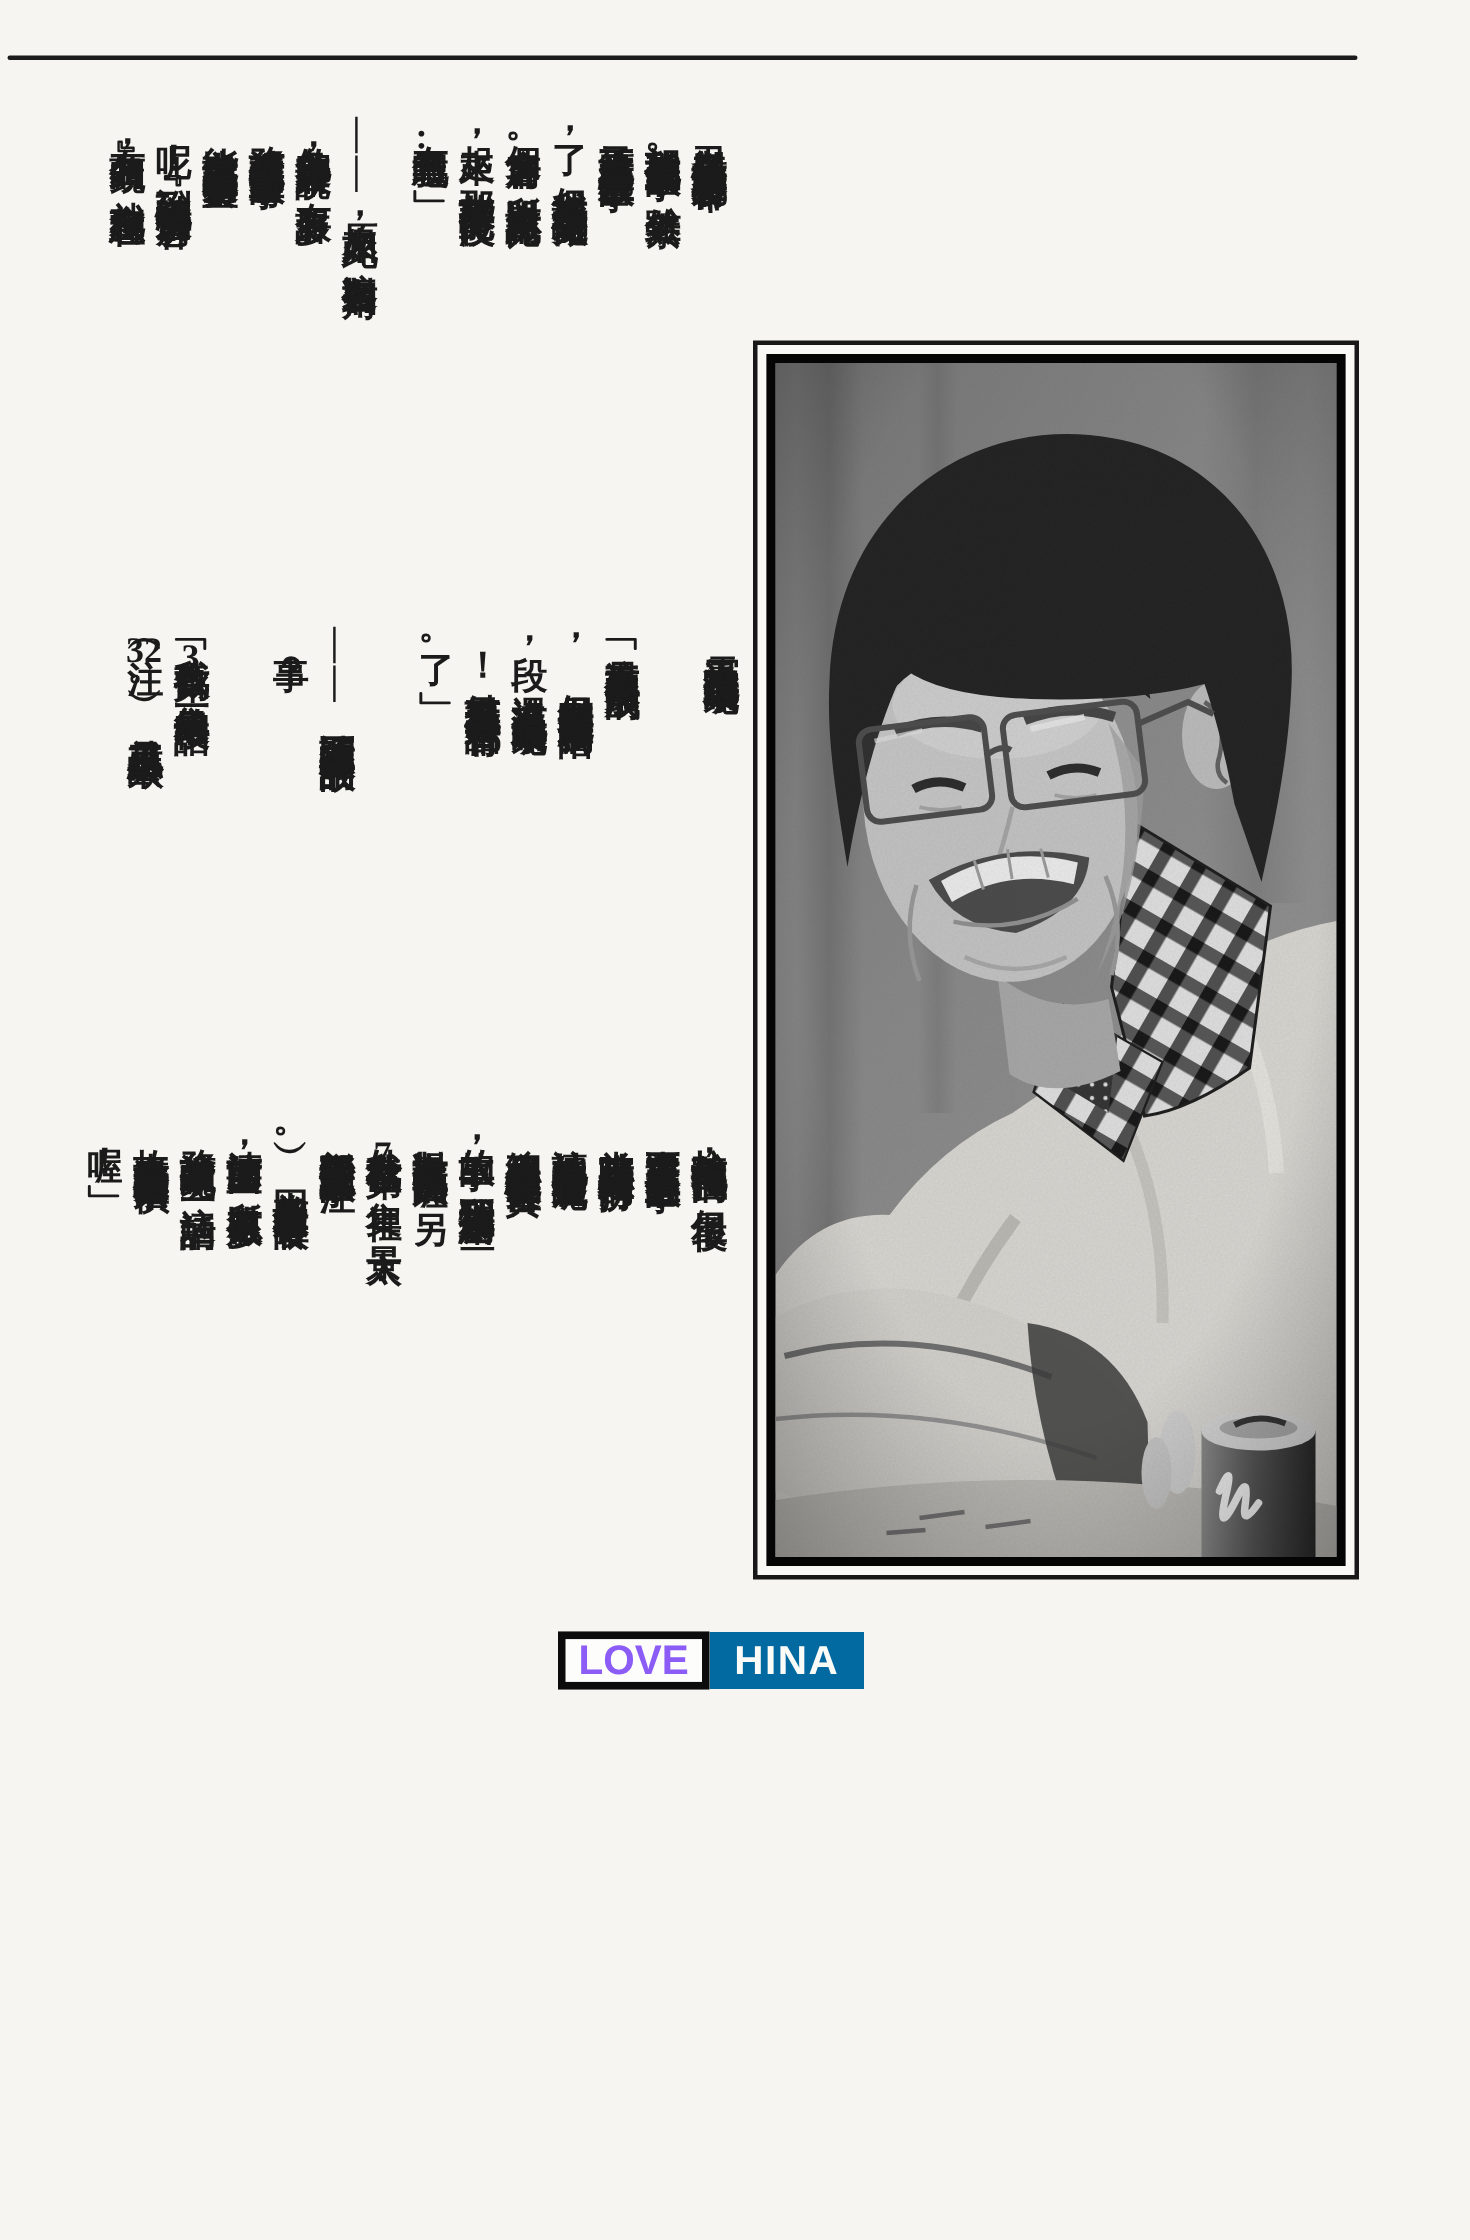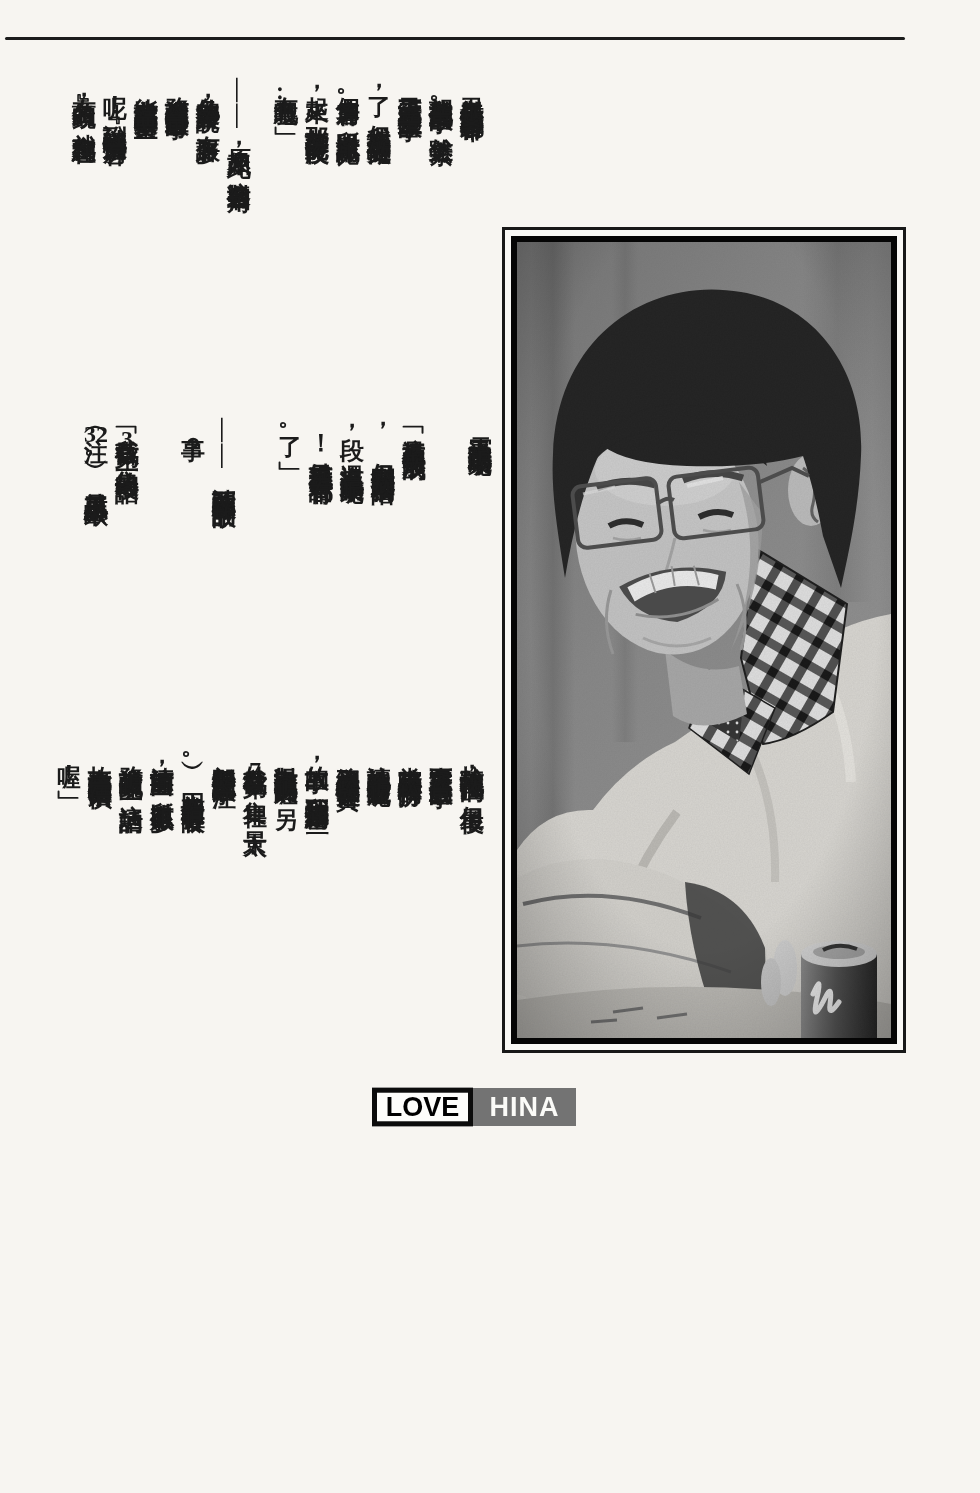--- a/index.html
+++ b/index.html
@@ -38,22 +38,22 @@
   }
   .photo-inner svg{display:block;width:100%;height:100%;}
 
   
   .logo{position:absolute;left:372px;top:1088px;height:38px;display:flex;align-items:stretch;}
   .logo-love,.logo-hina{
     display:flex;align-items:center;justify-content:center;
     font-family:"Liberation Sans","DejaVu Sans",sans-serif;font-weight:bold;
     font-size:27px;letter-spacing:0;box-sizing:border-box;
   }
-  .logo-love{width:101px;background:#fdfdfb;border:5px solid #0c0c0c;color:#000000;transform:scaleY(1.02);}
-  .logo-hina{width:103px;background:#737373;color:#fbfbf8;letter-spacing:1px;}
+  .logo-love{width:101px;background:#fdfdfb;border:5px solid #0c0c0c;color:#8b5cf6;transform:scaleY(1.02);}
+  .logo-hina{width:103px;background:#0369a1;color:#fbfbf8;letter-spacing:1px;}
 
   .page-number{
     position:absolute;left:440px;top:1414px;width:140px;text-align:center;
     font-size:38px;letter-spacing:1px;color:#242424;
   }
 </style>
 </head>
 <body>
 
 <div class="page">

